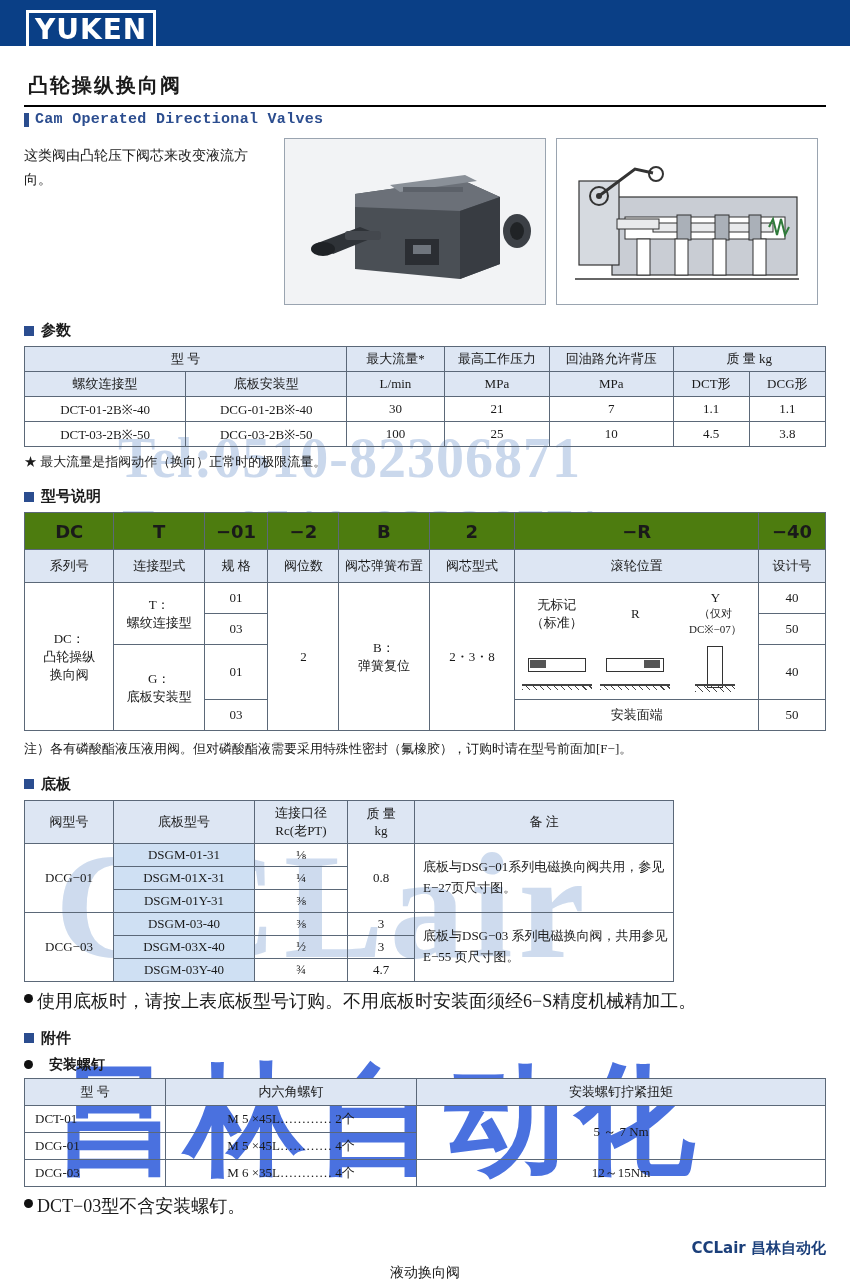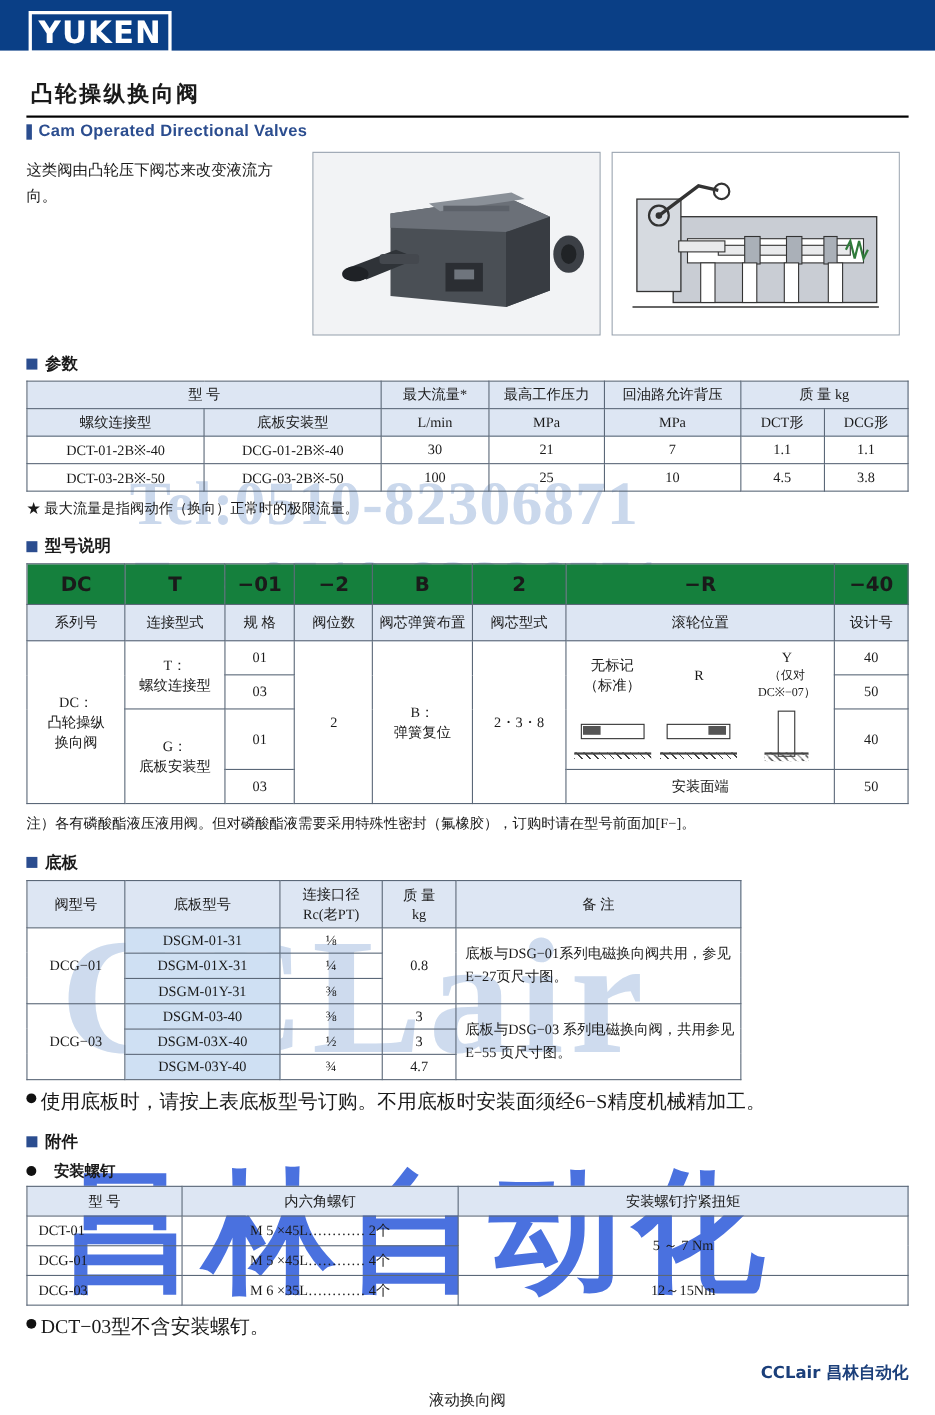--- a/index.html
+++ b/index.html
@@ -48,21 +48,21 @@
 
   
   .title-wrap{padding:18px 24px 0 24px;}
   h1.cn{
     font-size:20px;margin:4px;font-weight:bold;letter-spacing:2px;
     font-family:"DejaVu Sans",sans-serif;
   }
   .title-rule{border-bottom:2px solid #000;margin:6px 0 4px 0;}
   h2.en{
     font-size:15px;margin:0;font-weight:bold;color:#2b4d8f;
-    font-family:Liberation Sans, sans-serif;letter-spacing:.3px;
+    font-family:Liberation Mono, monospace;letter-spacing:.3px;
     display:flex;align-items:center;gap:6px;
   }
   .blue-tick{display:inline-block;width:5px;height:14px;background:#2b4d8f;}
 
   
   .intro-row{display:flex;gap:10px;padding:10px 24px 0 24px;}
   .intro-text{width:250px;font-size:14px;line-height:1.7;padding-top:6px;}
   .photo-box{
     width:260px;height:165px;border:1px solid #9aa4b0;background:#f4f5f7;
     position:relative;overflow:hidden;
@@ -89,21 +89,21 @@
   
   table{border-collapse:collapse;font-size:13px;}
   .tbl{margin:0 24px;width:802px;}
   .tbl th,.tbl td{border:1px solid #5b6878;padding:3px 4px;text-align:center;}
   .tbl thead th{background:#dde6f3;font-weight:normal;}
   .note{font-size:13px;margin:6px 24px 0 24px;}
 
   
   .code-tbl{margin:0 24px;width:802px;font-size:13px;}
   .code-tbl td,.code-tbl th{border:1px solid #5b6878;text-align:center;padding:3px 4px;}
-  .code-row-top td{background:#15803d;font-size:18px;font-weight:bold;height:30px;
+  .code-row-top td{background:#4d7c0f;font-size:18px;font-weight:bold;height:30px;
     font-family:"DejaVu Sans",sans-serif;}
   .code-row-hdr td{background:#dde6f3;height:26px;}
   .code-body td{height:24px;}
   .mini-fig{
     width:70px;height:34px;border-bottom:2px solid #444;position:relative;margin:0 auto;
   }
   .mini-fig .bar{
     position:absolute;left:6px;top:8px;width:56px;height:12px;border:1.5px solid #333;background:#fff;
   }
   .mini-fig .plug{

